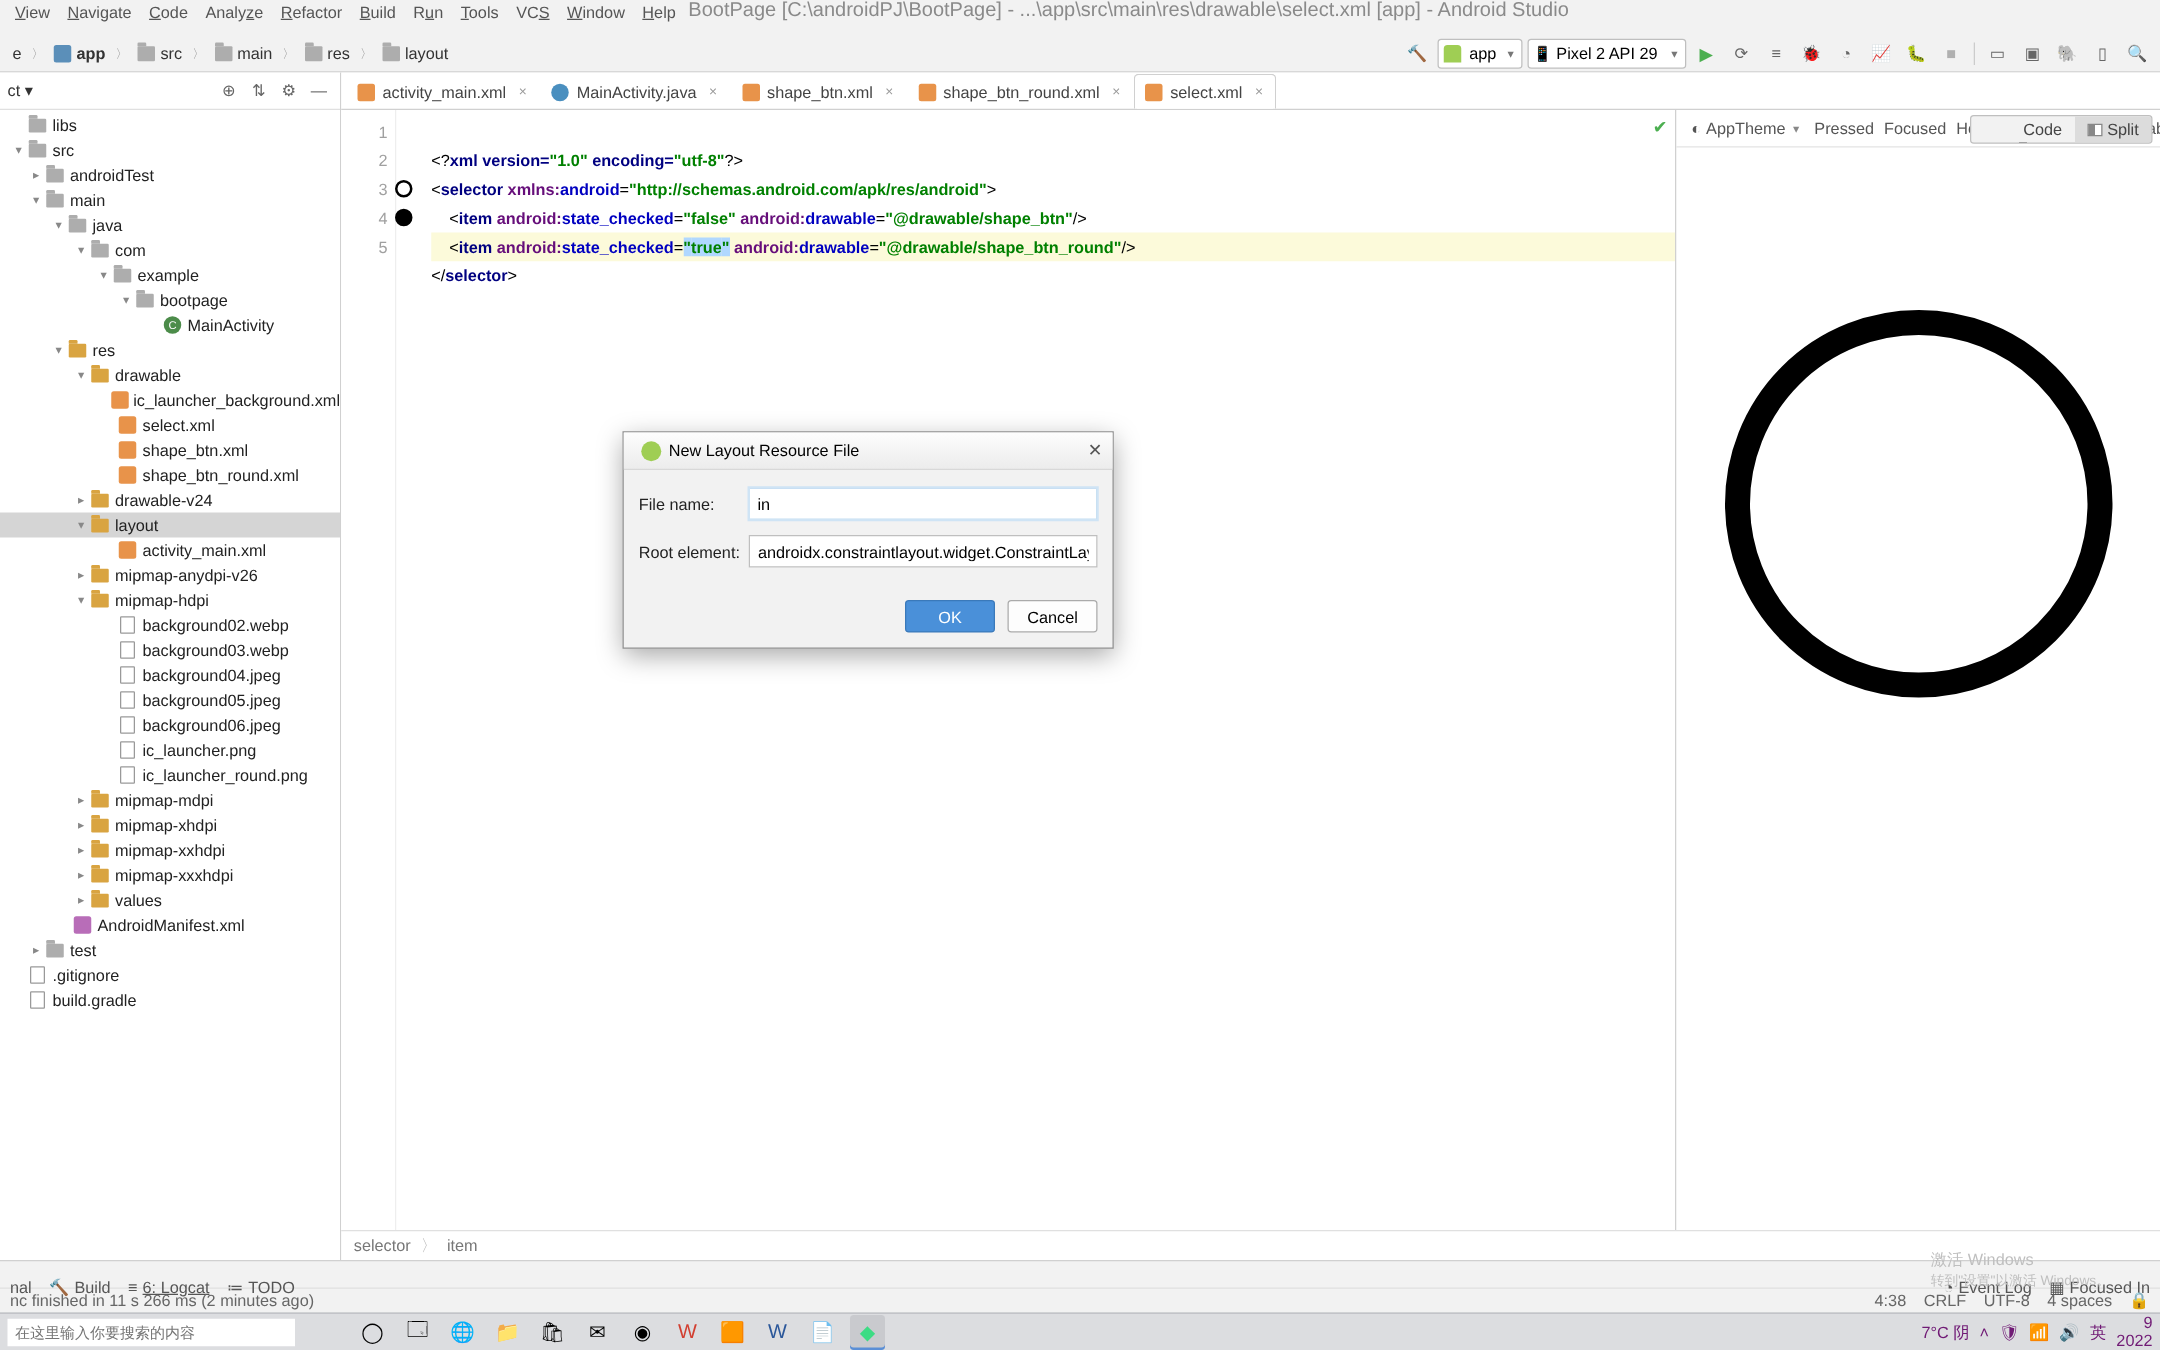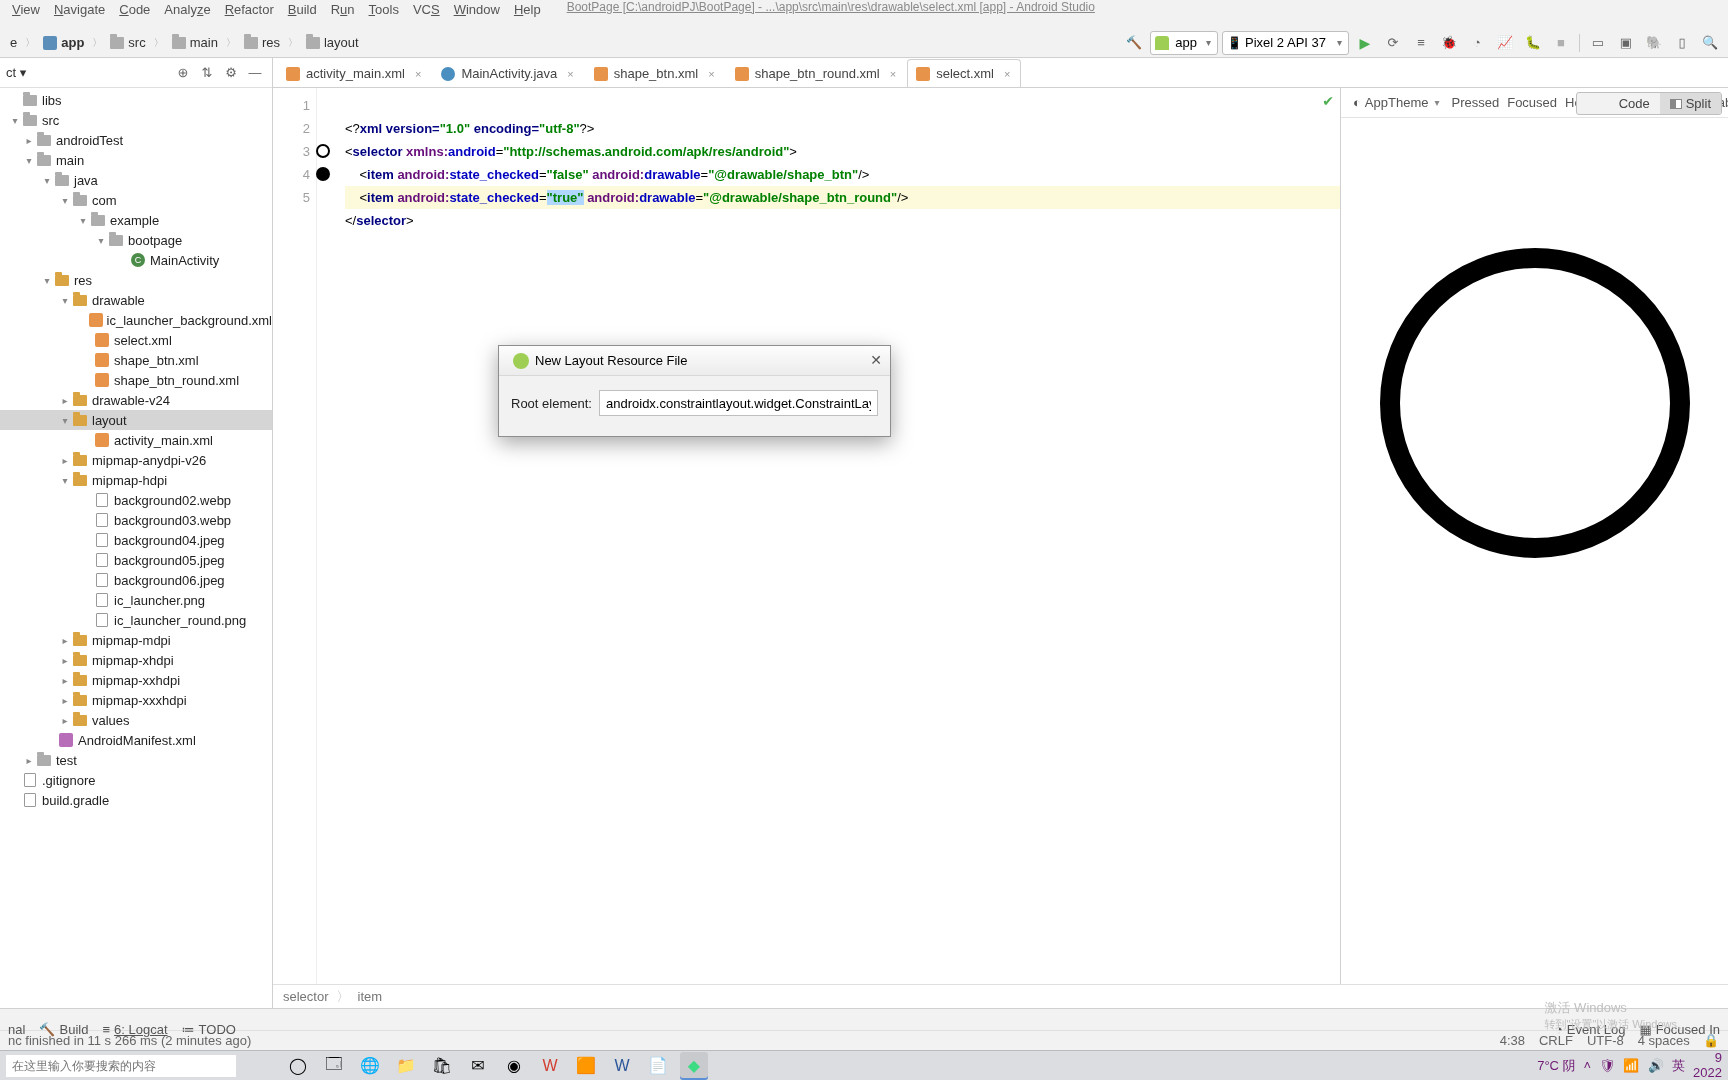--- a/index.html
+++ b/index.html
@@ -3,21 +3,21 @@
 <meta charset="utf-8">
 <style>
 * { margin:0; padding:0; box-sizing:border-box; font-family:"Segoe UI",Arial,sans-serif; font-size:13px; }
 body { width:1728px; height:1080px; background:#f2f2f2; overflow:hidden; position:relative; }
 
 
 .titlebar { height:28px; background:#f2f2f2; display:flex; align-items:flex-start; padding:0 6px; color:#555; }
 .menubar { display:flex; gap:2px; }
 .menubar span { padding:2px 6px; cursor:default; }
 .menubar span u { text-decoration:underline; }
-.title-path { margin-left:20px; color:#8a8a8a; font-size:12px;text-decoration:underline; }
+.title-path { margin-left:4px; color:#8a8a8a; font-size:16px; }
 
 
 .navrow { height:30px; background:#f2f2f2; border-bottom:1px solid #d0d0d0; display:flex; align-items:center; padding:0 6px; justify-content:space-between; }
 .breadcrumbs { display:flex; align-items:center; gap:4px; color:#333; }
 .bc-item { display:flex; align-items:center; gap:4px; padding:2px 4px; }
 .bc-sep { color:#999; font-size:10px; }
 .folder-ico { width:14px; height:12px; background:#6fa8c9; border-radius:1px; display:inline-block; position:relative; }
 .folder-ico.grey { background:#adadad; }
 .folder-ico::before { content:""; position:absolute; top:-3px; left:0; width:7px; height:3px; background:inherit; border-radius:1px 1px 0 0; }
 .mod-ico { width:14px; height:14px; background:#5b8fb9; border-radius:2px; }
@@ -182,21 +182,21 @@
         <span>layout</span>
       </div>
   </div>
   <div class="toolbar-right">
     <div class="tb-btn">🔨</div>
     <div class="run-combo">
         <span class="andro"></span>
         <span>app</span>
       </div>
     <div class="device-combo">
-        <span>Pixel 2 API 37</span>
+        <span>Pixel 2 API 29</span>
       </div>
     <div class="tb-btn play-ico">▶</div>
     <div class="tb-btn">⟳</div>
     <div class="tb-btn">≡</div>
     <div class="tb-btn" style="color:#4caf50">🐞</div>
     <div class="tb-btn">◔</div>
     <div class="tb-btn">📈</div>
     <div class="tb-btn" style="color:#4caf50">🐛</div>
     <div class="tb-btn" style="color:#b0b0b0">■</div>
     <div class="tb-sep"></div>
@@ -622,18 +622,26 @@
 
 <div class="modal-backdrop">
   <div class="dialog">
     <div class="dlg-title">
       <span class="icon"></span>
       <span>New Layout Resource File</span>
       <span class="dlg-close">✕</span>
     </div>
     <div class="dlg-body">
       <div class="dlg-row">
+        <label>File name:</label>
+        <input value="in" style="">
+      </div>
+      <div class="dlg-row">
         <label>Root element:</label>
         <input class="plain" value="androidx.constraintlayout.widget.ConstraintLayout" style="">
       </div>
     </div>
+    <div class="dlg-btns">
+      <button class="btn primary">OK</button>
+      <button class="btn">Cancel</button>
+    </div>
   </div>
 </div>
 
 </body></html>

